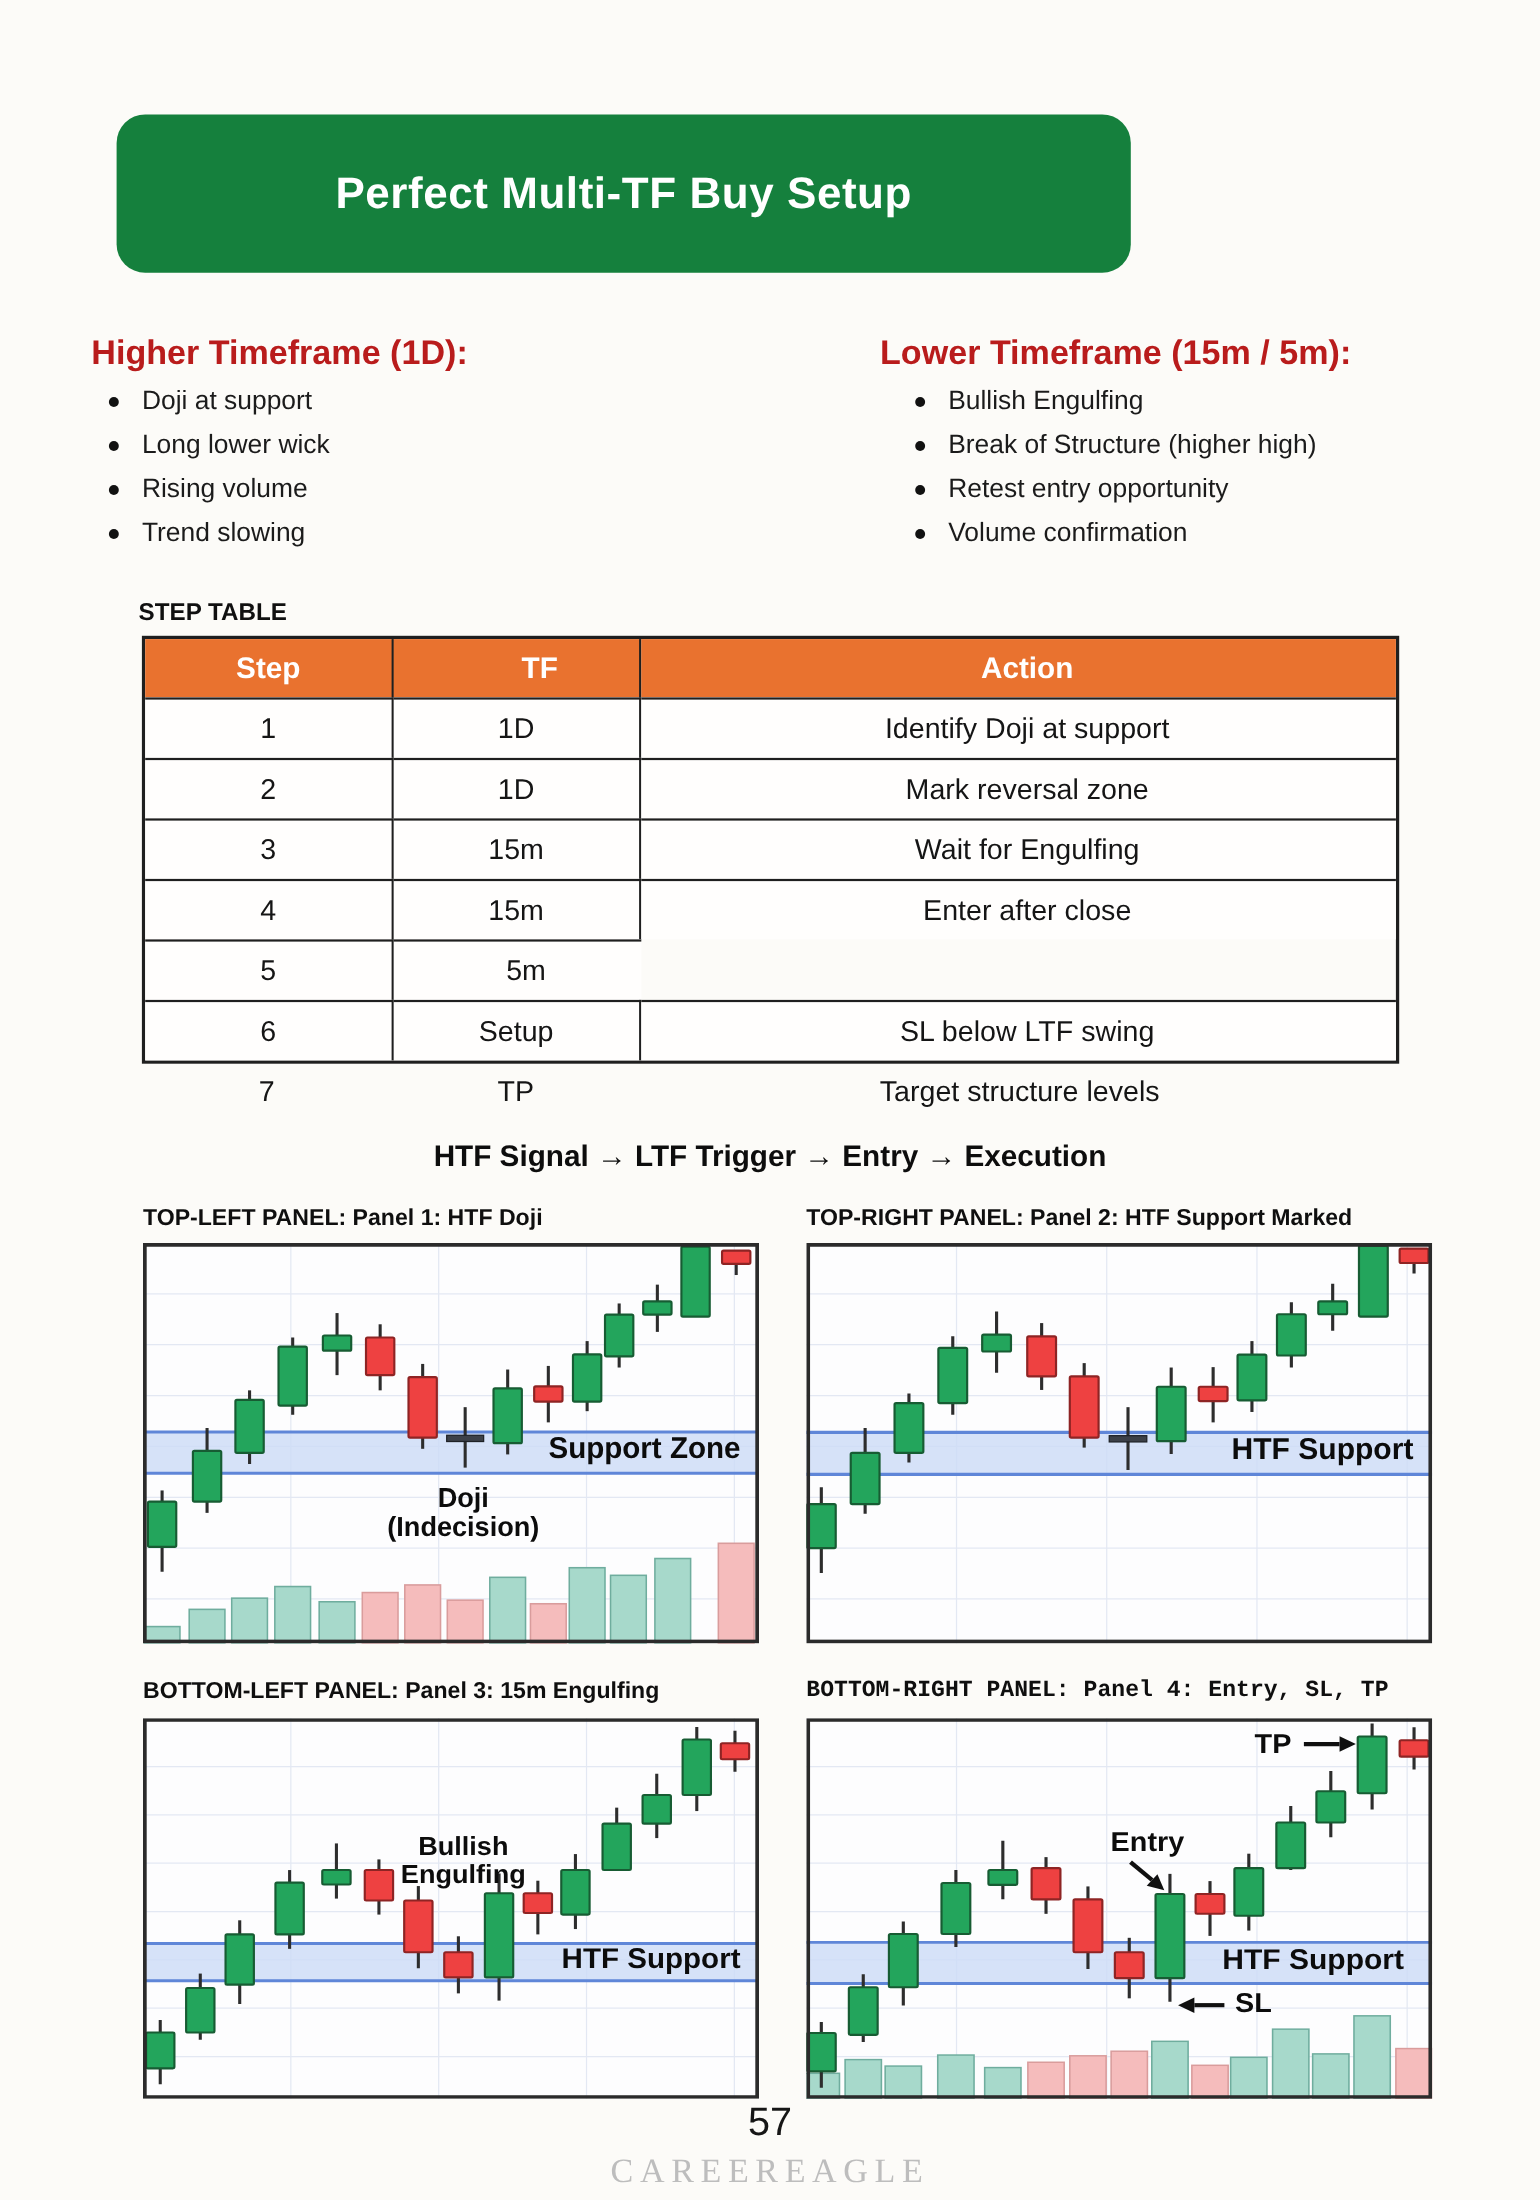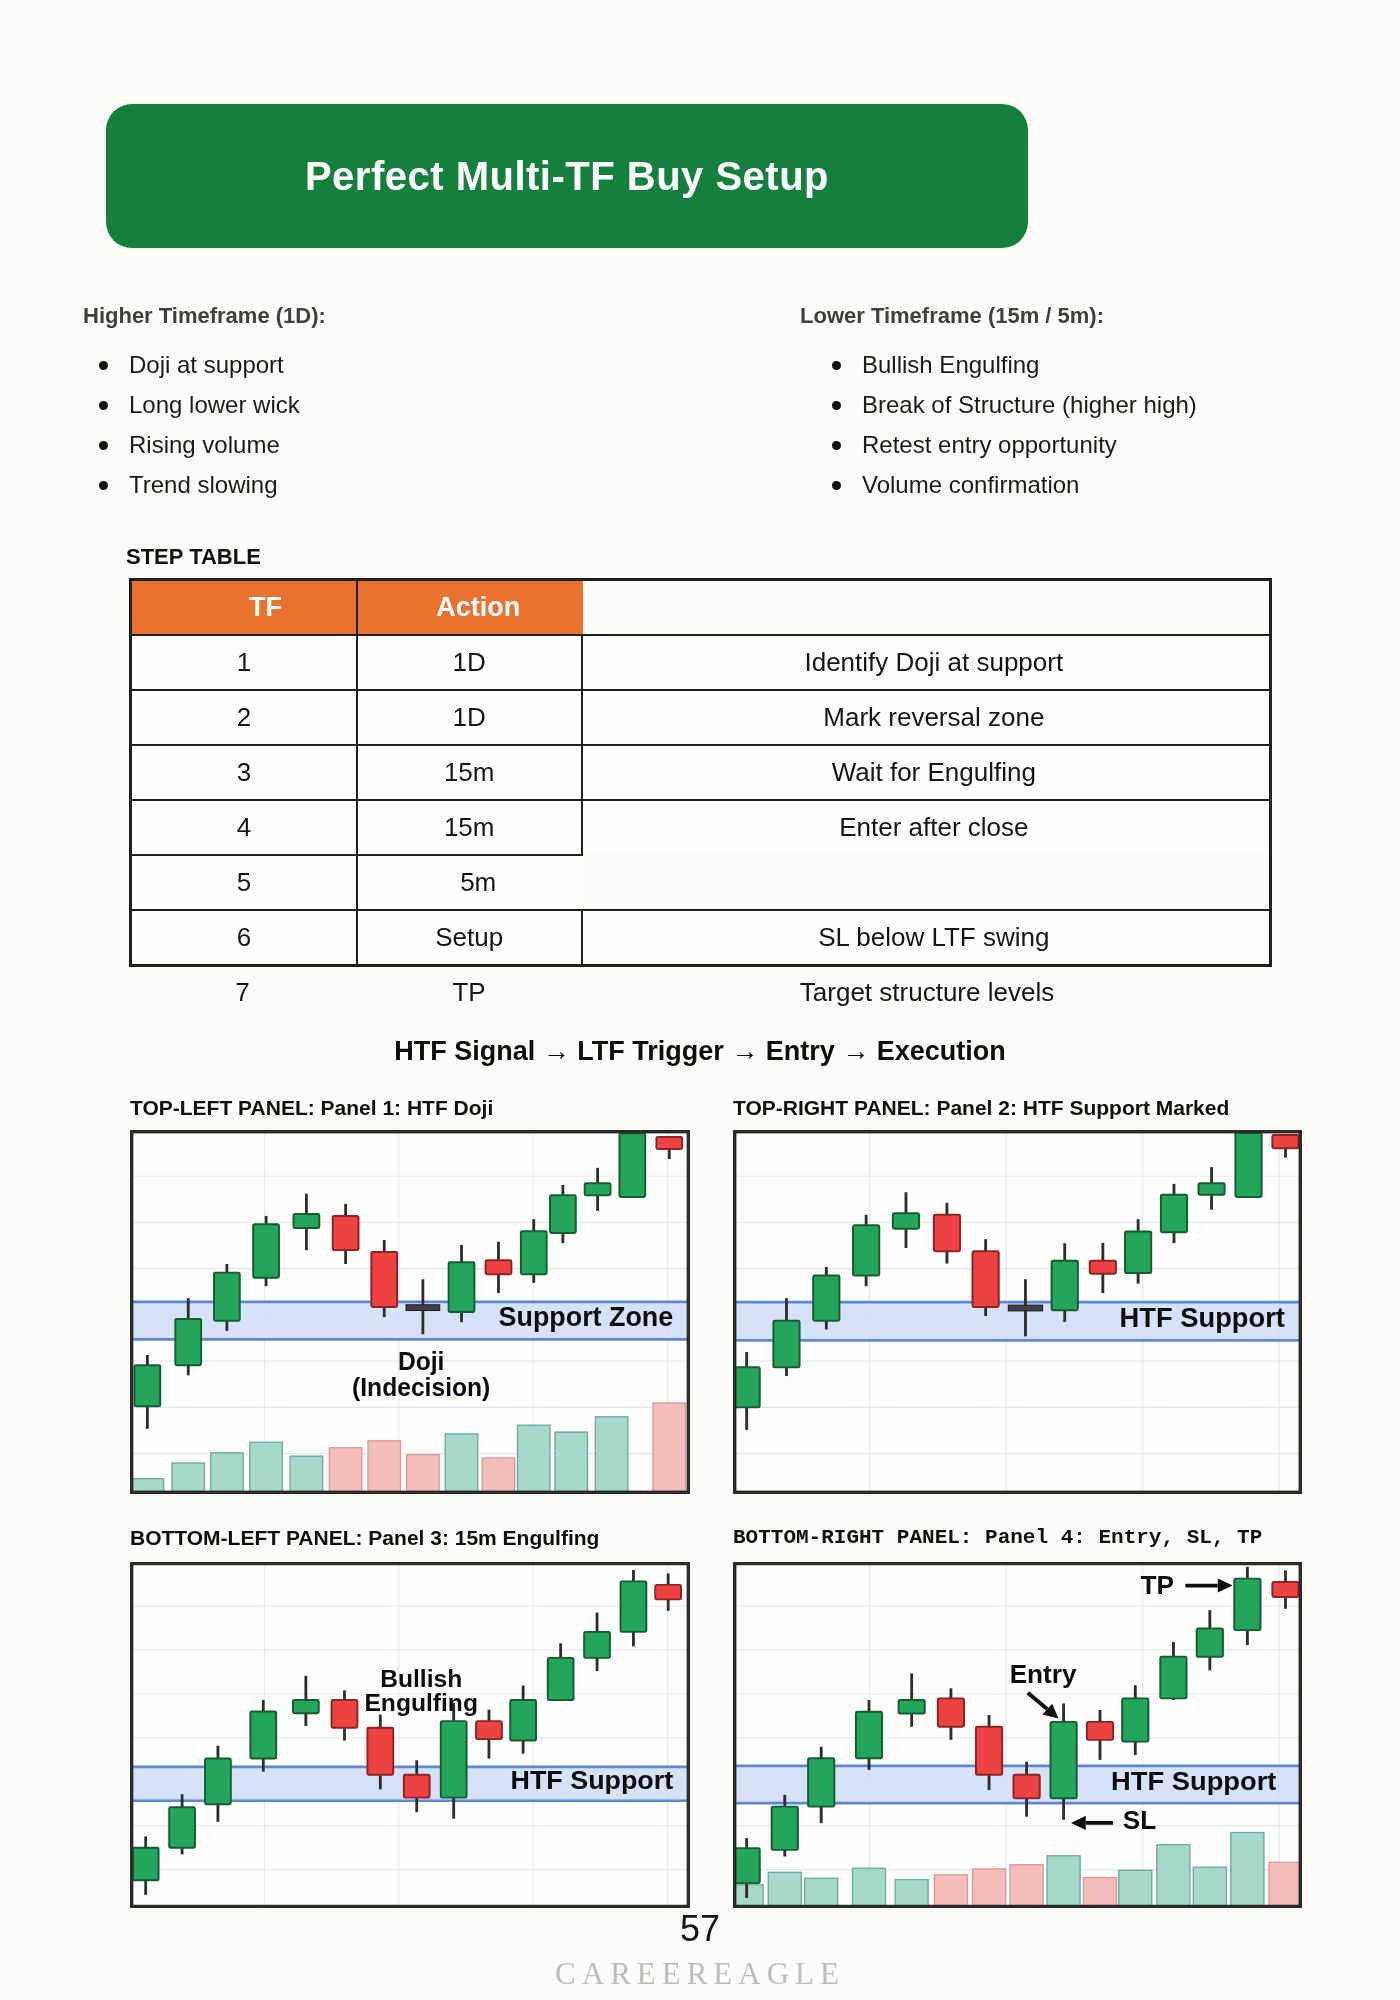--- a/index.html
+++ b/index.html
@@ -3,21 +3,21 @@
 <meta charset="utf-8">
 <style>
   html,body{margin:0;padding:0;background:#e9e9e9;}
   #page{position:relative;width:1400px;height:2000px;margin:0 auto;background:#fcfbf8;
         font-family:"Liberation Sans",sans-serif;color:#141414;overflow:hidden;}
 
   .banner{position:absolute;left:106px;top:104px;width:922px;height:144px;border-radius:26px;
           display:flex;align-items:center;justify-content:center;}
   .banner-title{color:#ffffff;font-size:40px;font-weight:700;letter-spacing:0.5px;}
 
-  .col-head{position:absolute;font-size:22px;font-weight:800;color:#404040;white-space:nowrap;}
+  .col-head{position:absolute;font-size:31px;font-weight:800;color:#b91c1c;white-space:nowrap;}
   .bullets{position:absolute;}
   .bullet-row{height:40px;display:flex;align-items:center;}
   .bullet-dot{width:9px;height:9px;border-radius:50%;background:#111;flex:0 0 auto;}
   .bullet-text{margin-left:21px;font-size:24px;color:#1b1b1b;white-space:nowrap;}
 
   .step-table-label{position:absolute;left:126px;top:544px;font-size:22px;font-weight:800;color:#101010;}
 
   .steps-table{position:absolute;left:129px;top:578px;width:1143px;border:3px solid #1f1f1f;box-sizing:border-box;}
   .t-row{display:grid;grid-template-columns:227fr 226fr 690fr;}
   .t-cell{display:flex;align-items:center;justify-content:center;height:53px;font-size:26px;color:#151515;
@@ -88,20 +88,21 @@
       <div class="bullet-row">
         <span class="bullet-dot"></span>
         <span class="bullet-text">Volume confirmation</span>
       </div>
     </div>
 
   <div class="step-table-label">STEP TABLE</div>
 
   <div class="steps-table">
     <div class="t-row t-head">
+        <div class="t-cell" style="background: rgb(233, 114, 47);">Step</div>
         <div class="t-cell" style="background: rgb(233, 114, 47); padding-left: 43px;">TF</div>
         <div class="t-cell" style="background: rgb(233, 114, 47);">Action</div>
       </div>
     <div class="t-body">
         <div class="t-row">
           <div class="t-cell">1</div>
           <div class="t-cell">1D</div>
           <div class="t-cell">Identify Doji at support</div>
         </div>
         <div class="t-row">

